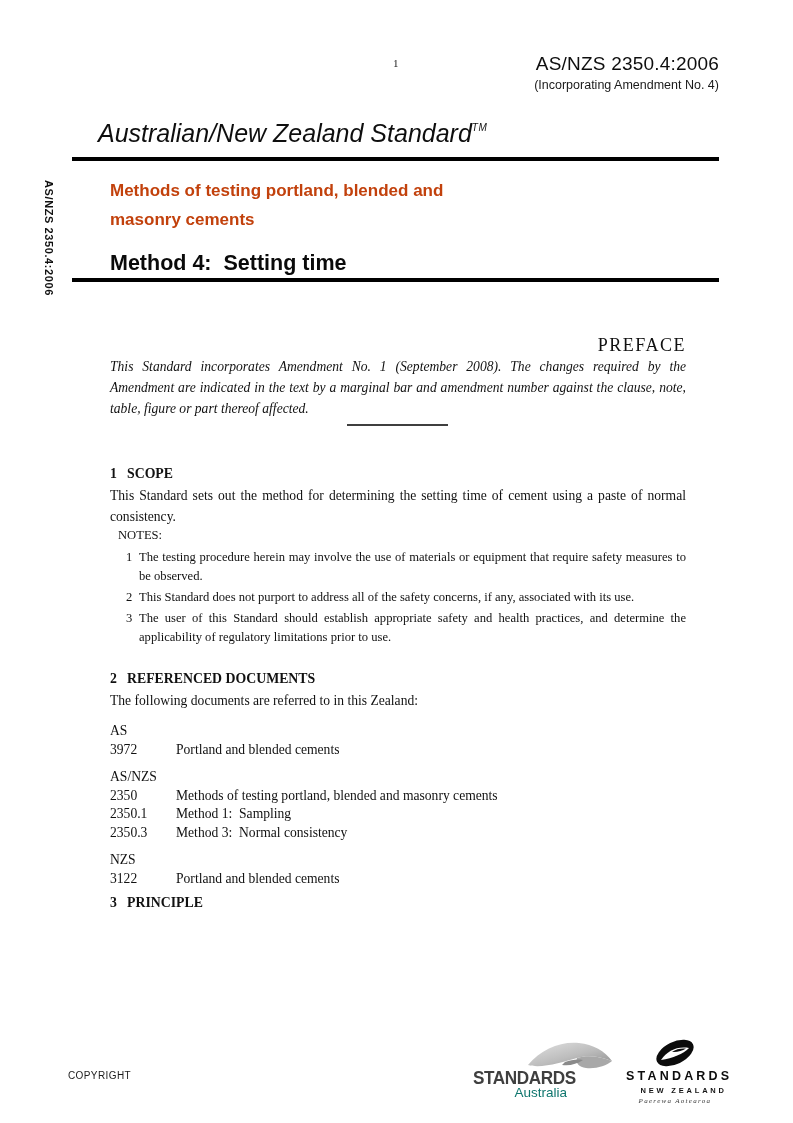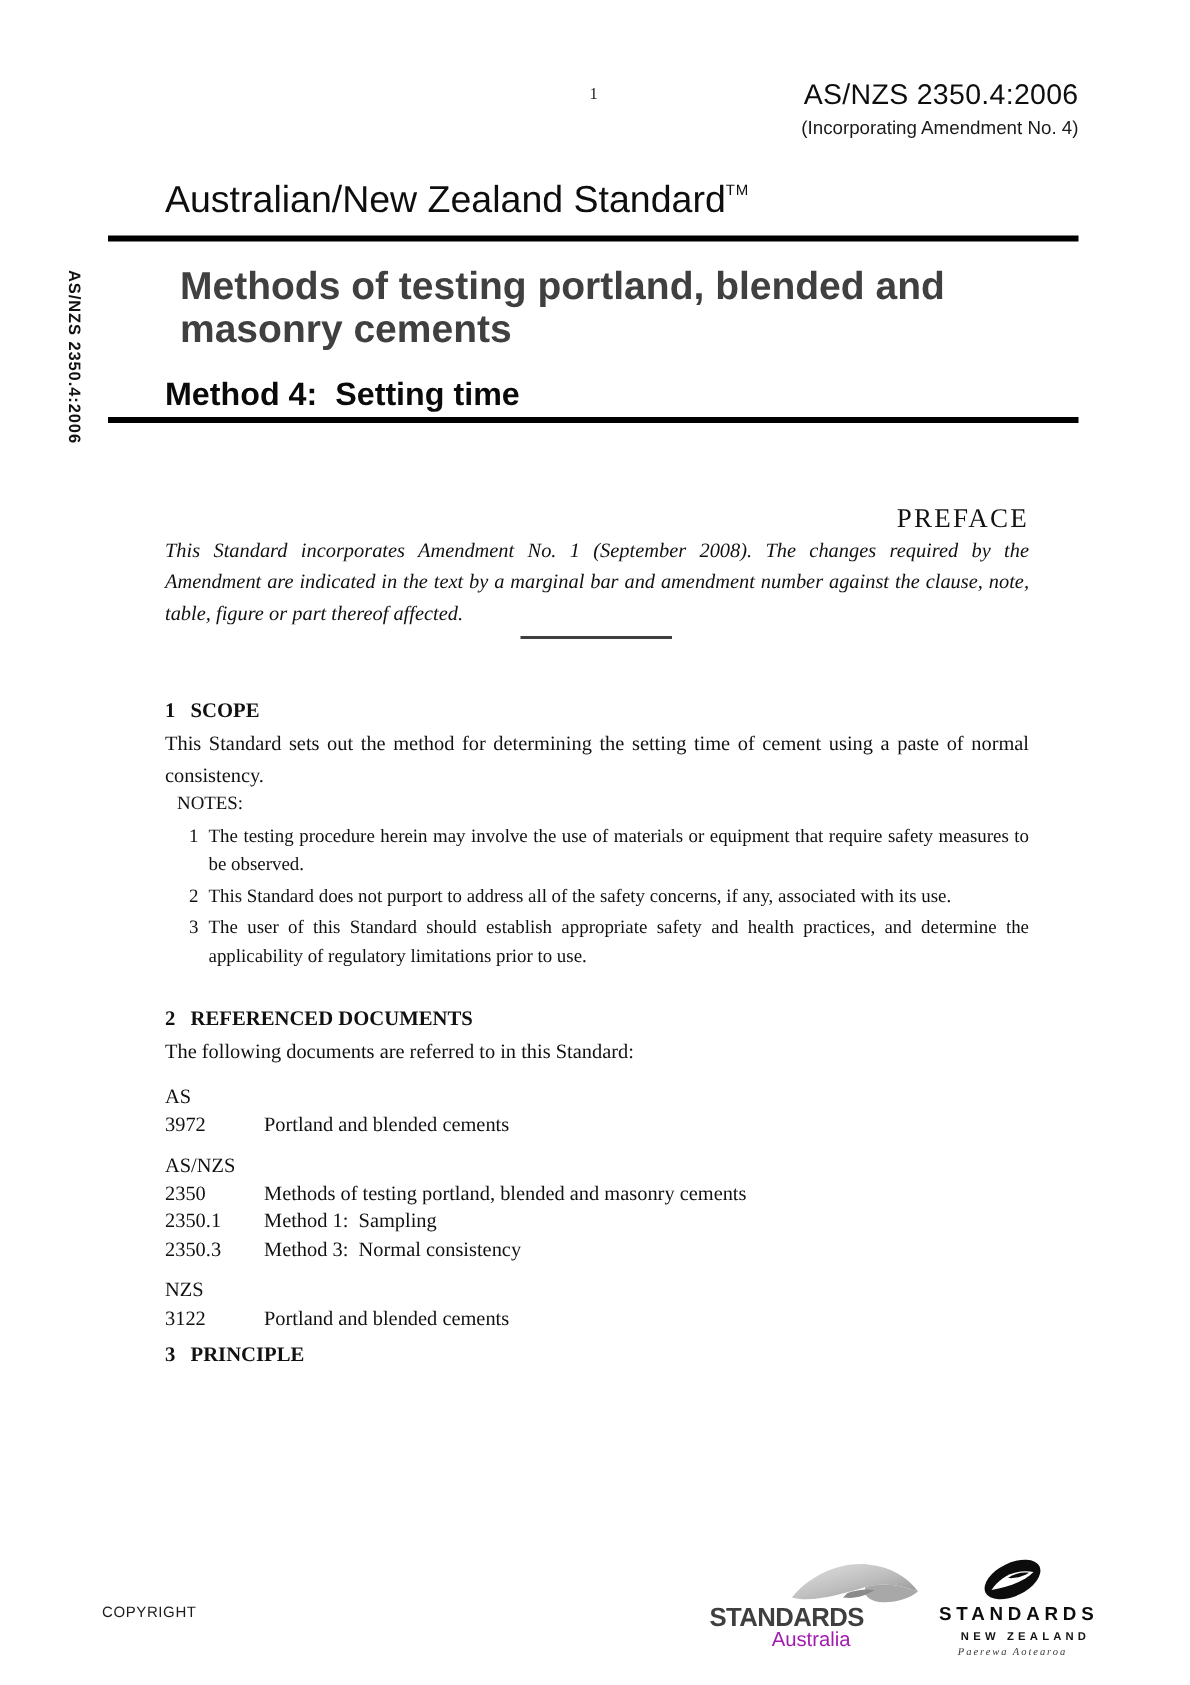--- a/index.html
+++ b/index.html
@@ -26,32 +26,32 @@
   
   .spine{
     position:absolute;left:43px;top:180px;
     writing-mode:vertical-rl;
     font-family:"Liberation Sans", sans-serif;
     font-weight:bold;font-size:11px;letter-spacing:0.6px;
     color:#111;
   }
   
   .series-title{
-    position:absolute;left:110px;top:119px;
-    font-family:"Liberation Sans", sans-serif;
-    font-size:25px;color:#0e0e0e;
+    position:absolute;left:98px;top:119px;
+    font-family:"Liberation Sans", sans-serif;
+    font-size:25px;color:#0e0e0e;font-style:italic;
   }
   .series-title sup{font-size:10px;position:relative;top:-2px;letter-spacing:0.5px;}
   .rule{position:absolute;left:72px;width:647px;height:4px;background:#000;}
   .rule1{top:157px;}
   .rule2{top:278px;}
   .subject-title{
-    position:absolute;left:120px;top:176px;
-    font-family:"Liberation Sans", sans-serif;
-    font-weight:bold;font-size:26px;line-height:29px;color:#404040;
+    position:absolute;left:110px;top:176px;
+    font-family:"Liberation Sans", sans-serif;
+    font-weight:bold;font-size:17px;line-height:29px;color:#c2410c;
   }
   .method-title{
     position:absolute;left:110px;top:251px;
     font-family:"Liberation Sans", sans-serif;
     font-weight:bold;font-size:21.5px;color:#0a0a0a;
     white-space:pre-wrap;
   }
   
   .cblock{position:absolute;left:110px;width:576px;}
   .just{text-align:justify;}
@@ -95,21 +95,21 @@
   .sa-swoosh{position:absolute;left:54px;top:0;}
   .sa-name{
     position:absolute;left:0;top:27px;
     font-family:"Liberation Sans", sans-serif;
     font-weight:bold;font-size:17.5px;color:#3f3f3f;
     letter-spacing:-0.4px;transform:scaleX(0.98);transform-origin:left;
   }
   .sa-sub{
     position:absolute;left:0;top:44px;width:94px;text-align:right;
     font-family:"Liberation Sans", sans-serif;
-    font-size:13.5px;color:#a21caf;
+    font-size:13.5px;color:#0f766e;
   }
   .snz-logo{position:absolute;left:626px;top:1038px;width:98px;text-align:center;}
   .snz-glyph{display:block;margin:0 auto;}
   .snz-name{
     font-family:"Liberation Sans", sans-serif;
     font-weight:bold;font-size:12.5px;letter-spacing:3.2px;margin-right:-3.2px;
     color:#0d0d0d;margin-top:1px;
   }
   .snz-sub{
     font-family:"Liberation Sans", sans-serif;
@@ -167,21 +167,21 @@
     </div>
     <div class="note">
       <span class="note-num">3</span>
       <span class="note-text">The user of this Standard should establish appropriate safety and health practices, and determine the applicability of regulatory limitations prior to use.</span>
     </div>
   </div>
 
   <div class="cblock sec-heading sh2">
     <span class="sec-num">2</span><span>REFERENCED DOCUMENTS</span>
   </div>
-  <p class="cblock body-para p2">The following documents are referred to in this Standard:</p>
+  <p class="cblock body-para p2">The following documents are referred to in this Zealand:</p>
   <div class="cblock docs">
     <div class="doc-group">
       <div class="doc-label">AS</div>
       <div class="doc-row">
         <span class="doc-code">3972</span>
         <span class="doc-title">Portland and blended cements</span>
       </div>
     </div>
     <div class="doc-group">
       <div class="doc-label">AS/NZS</div>

